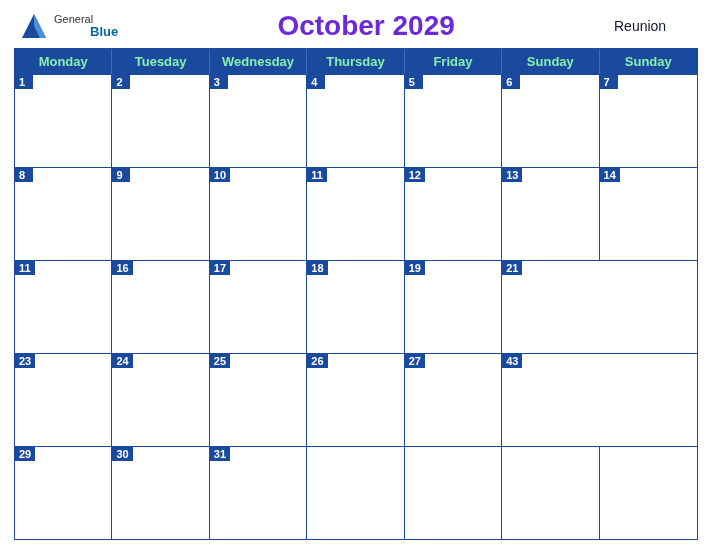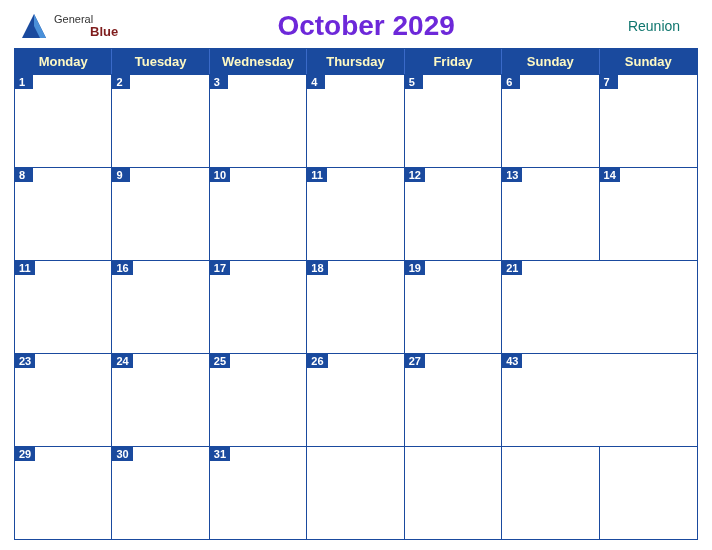--- a/index.html
+++ b/index.html
@@ -35,56 +35,56 @@
       flex-direction: column;
       line-height: 1.1;
     }
     .logo-general {
       font-size: 11px;
       color: #333;
       font-weight: normal;
     }
     .logo-blue {
       font-size: 13px;
-      color: #7f1d1d;
+      color: #0369a1;
       font-weight: bold;
       padding-left: 36px;
     }
     .logo-icon {
       width: 32px;
       height: 32px;
     }
     .title-area {
       text-align: center;
       flex: 1;
     }
     .calendar-title {
       font-size: 28px;
       color: #6d28d9;
       font-weight: bold;
     }
     .region-label {
       font-size: 14px;
-      color: #0f766e;
-      text-align: center;
+      color: #0f172a;
+      text-align: left;
       min-width: 80px;
     }
     .calendar {
       flex: 1;
       display: flex;
       flex-direction: column;
       border: 1.5px solid #1a4a9e;
     }
     .cal-header-row {
       display: grid;
       grid-template-columns: repeat(7, 1fr);
       background: #1a4a9e;
     }
     .cal-header-cell {
-      color: #fef9c3;
+      color: #86efac;
       font-size: 13px;
       font-weight: bold;
       text-align: center;
       padding: 5px 2px;
       border-right: 1px solid #3a6ac8;
     }
     .cal-header-cell:last-child {
       border-right: none;
     }
     .cal-body {

